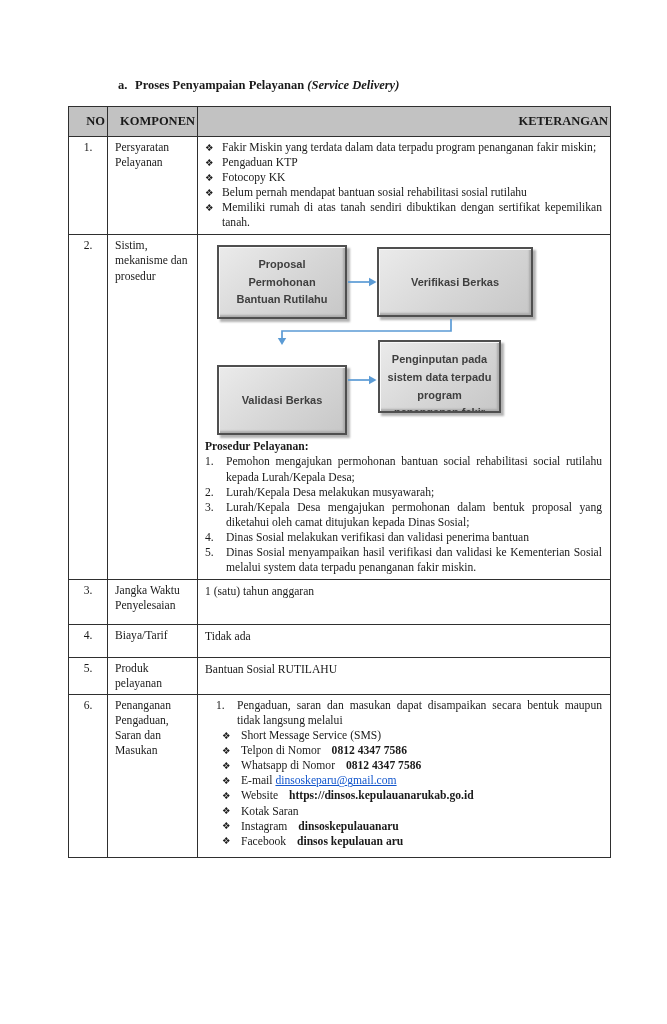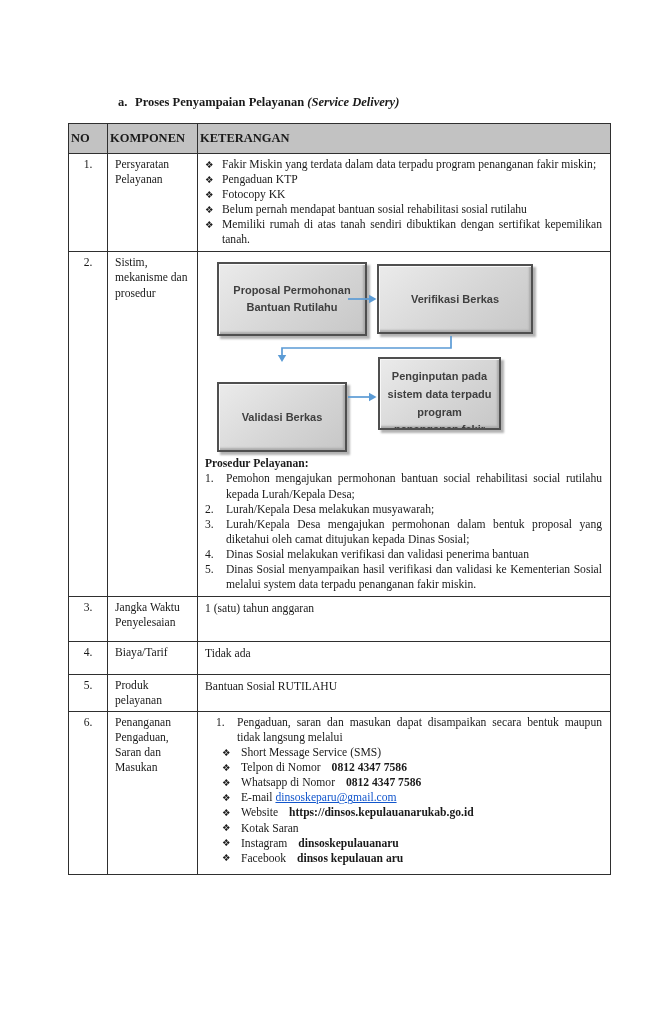--- a/index.html
+++ b/index.html
@@ -3,27 +3,27 @@
 <meta charset="utf-8">
 <style>
   * { margin:0; padding:0; box-sizing:border-box; }
   html,body { width:667px; height:1024px; background:#ffffff; }
   body { font-family:"Liberation Serif", serif; color:#1a1a1a; position:relative; overflow:hidden; }
 
   .doc { padding-top:78px; }
 
   .title { margin-left:100px; font-weight:bold; font-size:13px; letter-spacing:0.2px; }
   .title .tnum { display:inline-block; width:18px; }
-  .subtitle { margin-left:118px; margin-top:17px; font-weight:bold; font-size:12.5px; }
+  .subtitle { margin-left:118px; font-weight:bold; font-size:12.5px; }
   .subtitle .snum { display:inline-block; width:17px; }
   .subtitle .sit { font-style:italic; }
 
   table.std { border-collapse:collapse; margin-left:68px; margin-top:13px; width:542px; table-layout:fixed; }
   table.std th, table.std td { border:1.6px solid #2f2f2f; }
-  th { background:#c2c2c2; font-size:12.5px; font-weight:bold; padding:7px 2px; text-align:left; }
+  th { background:#c2c2c2; font-size:12.5px; font-weight:bold; padding:7px 2px; text-align:right; }
   col.c-no { width:39px; } col.c-komp { width:90px; } col.c-ket { width:413px; }
   td { vertical-align:top; font-size:11.6px; line-height:1.3; }
   td.no { text-align:center; padding-top:3px; }
   td.komp { padding:3px 4px 3px 7px; }
   td.ket { padding:3px 8px 4px 7px; }
   tr.row-2 td { height:45px; }
   tr.row-3 td { height:33px; }
   tr.row-4 td { height:35px; }
   tr.row-5 td { height:163px; }
 
@@ -106,21 +106,21 @@
                 <span class="btext"><span>Memiliki rumah di atas tanah sendiri dibuktikan dengan sertifikat kepemilikan tanah.</span></span>
               </div>
             </div>
           </td>
         </tr>
         <tr class="row-1">
           <td class="no">2.</td>
           <td class="komp">Sistim, mekanisme dan prosedur</td>
           <td class="ket">
             <div class="fc">
-              <div class="fc-box" style="left: 6px; top: 2px; width: 150px; height: 74px;">Proposal Permohonan Bantuan Rutilahu</div>
+              <div class="fc-box" style="left: 6px; top: 2px; width: 130px; height: 74px;">Proposal Permohonan Bantuan Rutilahu</div>
               <div class="fc-box" style="left: 166px; top: 4px; width: 156px; height: 70px;">Verifikasi Berkas</div>
               <div class="fc-box" style="left: 6px; top: 102px; width: 130px; height: 70px; margin-top: 20px;">Validasi Berkas</div>
               <div class="fc-box clip" style="left: 167px; top: 97px; width: 123px; height: 73px;">Penginputan pada sistem data terpadu program penanganan fakir miskin</div>
               <svg width="400" height="180">
                 <path d="M137 39 H158" stroke="#5b9bd5" stroke-width="1.7" fill="none"></path>
      <polygon points="158,34.8 165.5,39 158,43.2" fill="#5b9bd5"></polygon>
      <path d="M240 76 V88 H71 V95" stroke="#5b9bd5" stroke-width="1.7" fill="none"></path>
      <polygon points="66.8,95 75.2,95 71,102" fill="#5b9bd5"></polygon>
      <path d="M137 137 H158" stroke="#5b9bd5" stroke-width="1.7" fill="none"></path>
      <polygon points="158,132.8 165.5,137 158,141.2" fill="#5b9bd5"></polygon>

